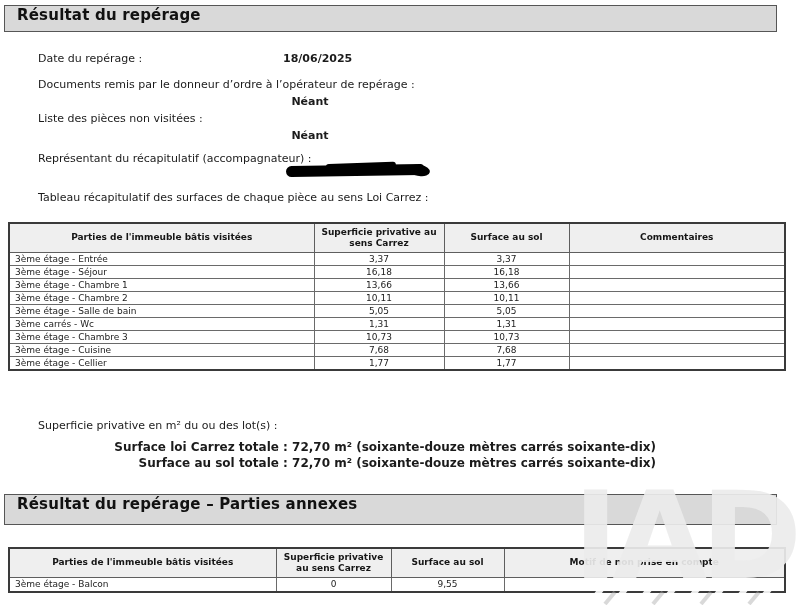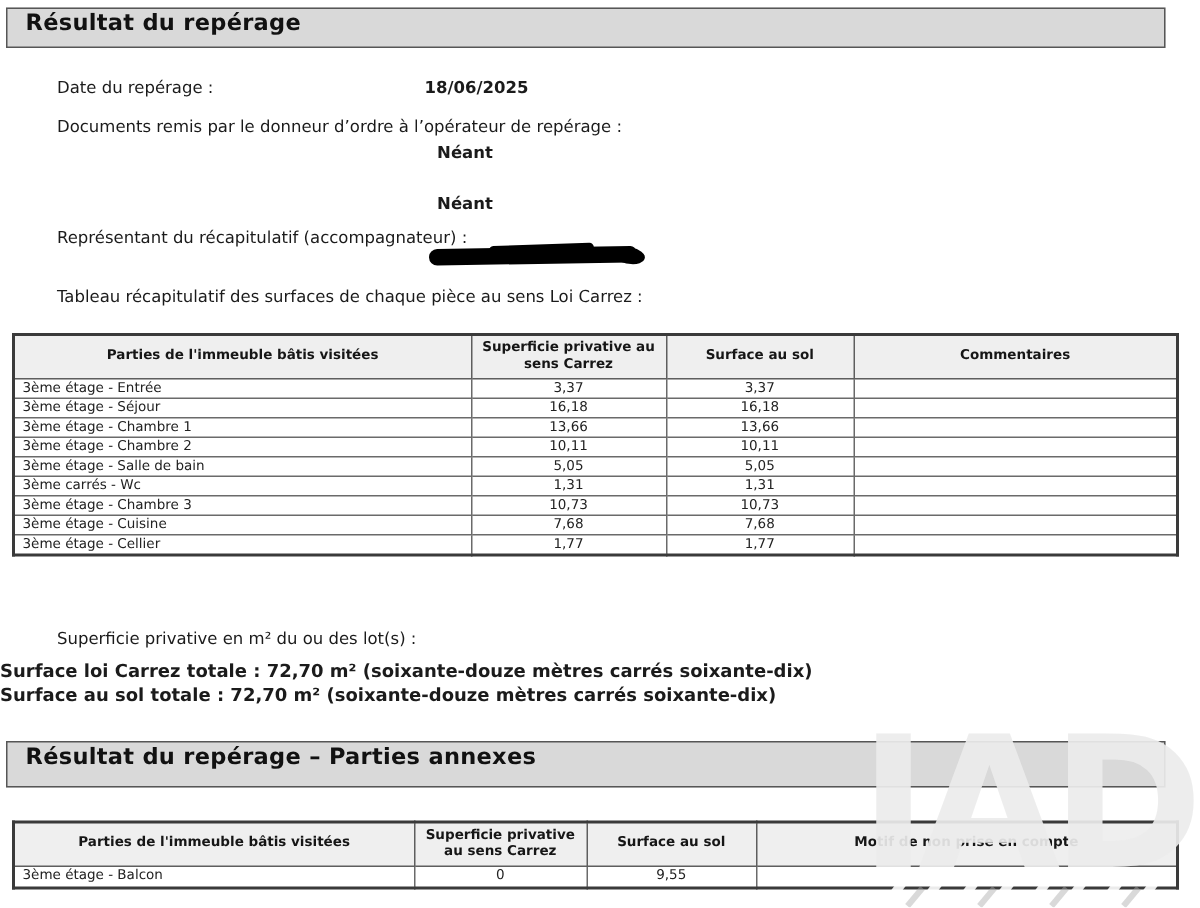--- a/index.html
+++ b/index.html
@@ -10,21 +10,21 @@
   .bar{
     position:absolute;left:4px;width:759px;padding-left:12px;height:25px;
     background:#d9d9d9;border:1px solid #565656;display:flex;
     font-size:15px;font-weight:bold;color:#111;letter-spacing:.2px;
   }
   .bar.bar1{top:5px;}
   .bar.bar2{top:494px;height:29px;}
   .lbl{position:absolute;left:38px;font-size:11px;white-space:nowrap;}
   .val{position:absolute;font-size:11px;font-weight:bold;white-space:nowrap;}
   .val-center{position:absolute;left:120px;width:380px;text-align:center;font-size:11px;font-weight:bold;}
-  .total{position:absolute;left:0;width:656px;text-align:left;font-size:12px;font-weight:bold;}
+  .total{position:absolute;left:0;width:656px;text-align:right;font-size:12px;font-weight:bold;}
   .redact{
     position:absolute;left:286px;top:165px;width:138px;height:11px;background:#000;
     border-radius:6px 4px 5px 6px;transform:rotate(-0.9deg);
   }
   .redact::after{
     content:"";position:absolute;right:-6px;top:1px;width:20px;height:11px;background:#000;
     border-radius:50% 60% 60% 50%;transform:rotate(10deg);
   }
   .redact::before{
     content:"";position:absolute;left:40px;top:-2px;width:70px;height:6px;background:#000;
@@ -56,20 +56,21 @@
   <div class="bar bar1">
     <span>Résultat du repérage</span>
   </div>
 
   <div class="lbl" style="top:52px">Date du repérage :</div>
   <div class="val" style="top:52px;left:283px">18/06/2025</div>
 
   <div class="lbl" style="top:78px">Documents remis par le donneur d’ordre à l’opérateur de repérage :</div>
   <div class="val-center" style="top:95px">Néant</div>
 
+  <div class="lbl" style="top:112px">Liste des pièces non visitées :</div>
   <div class="val-center" style="top:129px">Néant</div>
 
   <div class="lbl" style="top:152px">Représentant du récapitulatif (accompagnateur) :</div>
   <div class="redact"></div>
 
   <div class="lbl" style="top:191px">Tableau récapitulatif des surfaces de chaque pièce au sens Loi Carrez :</div>
 
   <table class="tbl tbl1">
     <colgroup>
         <col style="width:305px">

